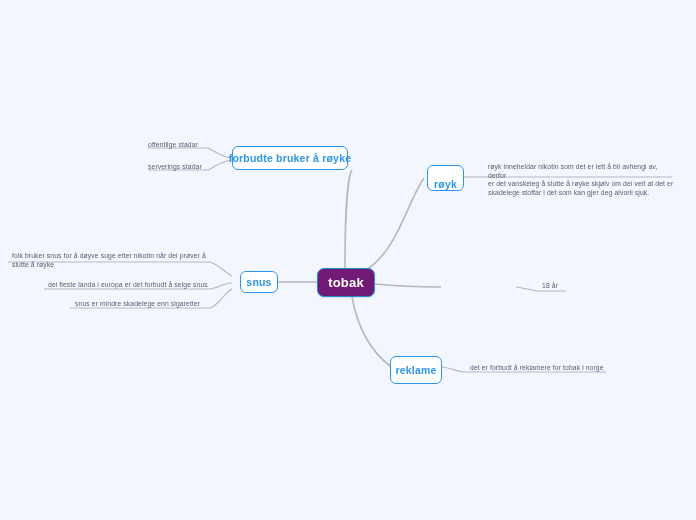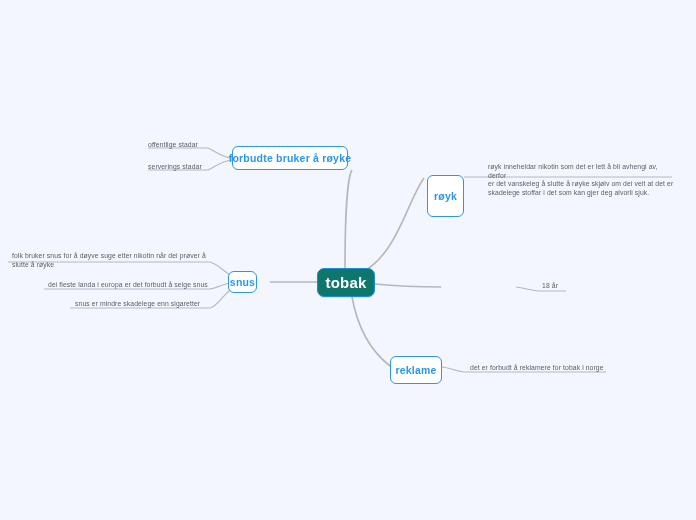--- a/index.html
+++ b/index.html
@@ -15,24 +15,24 @@
 
   .node{
     position:absolute;
     box-sizing:border-box;
     display:flex;align-items:center;justify-content:center;
     border-radius:7px;
     white-space:nowrap;
     letter-spacing:.2px;
   }
   .node.root{
-    background:#0f766e;
+    background:#701a75;
     border:1px solid #1b8ed8;
     color:#ffffff;
-    font-size:15px;
+    font-size:13px;
     font-weight:bold;
     box-shadow:0 1px 1px rgba(0,0,0,.10);
     align-items:center;
   }
   .node.branch{
     background:#ffffff;
     border:1.6px solid #2b96ee;
     color:#2b96ee;
     font-size:10.5px;
     font-weight:bold;
@@ -85,35 +85,35 @@
   <div class="node root" style="left:317px;top:268px;width:58px;height:29px;">
     <span>tobak</span>
   </div>
 
   <div class="node branch" style="left:232px;top:146px;width:116px;height:24px;">
     <span>forbudte bruker å røyke</span>
   </div>
   <div class="leaf left" style="left:148px;top:141px;width:60px;">offentlige stadar</div>
   <div class="leaf left" style="left:148px;top:163px;width:62px;">serverings stadar</div>
 
-  <div class="node branch" style="left:427px;top:175px;width:37px;height:42px;">
+  <div class="node branch" style="left:427px;top:165px;width:37px;height:26px;align-items:flex-end;">
     <span>røyk</span>
   </div>
   <div class="leaf right" style="left:488px;top:163px;width:188px;">røyk inneheldar nikotin som det er lett å bli avhengi av, derfor
 er det vanskeleg å slutte å røyke skjølv om dei veit at det er
 skadelege stoffar i det som kan gjer deg alvorli sjuk.</div>
 
   <div class="leaf right" style="left:542px;top:282px;width:40px;">18 år</div>
 
   <div class="node branch" style="left:390px;top:356px;width:52px;height:28px;">
     <span>reklame</span>
   </div>
   <div class="leaf right" style="left:470px;top:364px;width:142px;">det er forbudt å reklamere for tobak i norge</div>
 
-  <div class="node branch" style="left:228px;top:271px;width:29px;height:22px;">
+  <div class="node branch" style="left:240px;top:271px;width:38px;height:22px;">
     <span>snus</span>
   </div>
   <div class="leaf left" style="left:12px;top:252px;width:196px;">folk bruker snus for å døyve suge etter nikotin når dei prøver å
 slutte å røyke</div>
   <div class="leaf left" style="left:48px;top:281px;width:162px;">dei fleste landa i europa er det forbudt å selge snus</div>
   <div class="leaf left" style="left:75px;top:300px;width:136px;">snus er mindre skadelege enn sigaretter</div>
 
 </div>
 
 </body></html>

